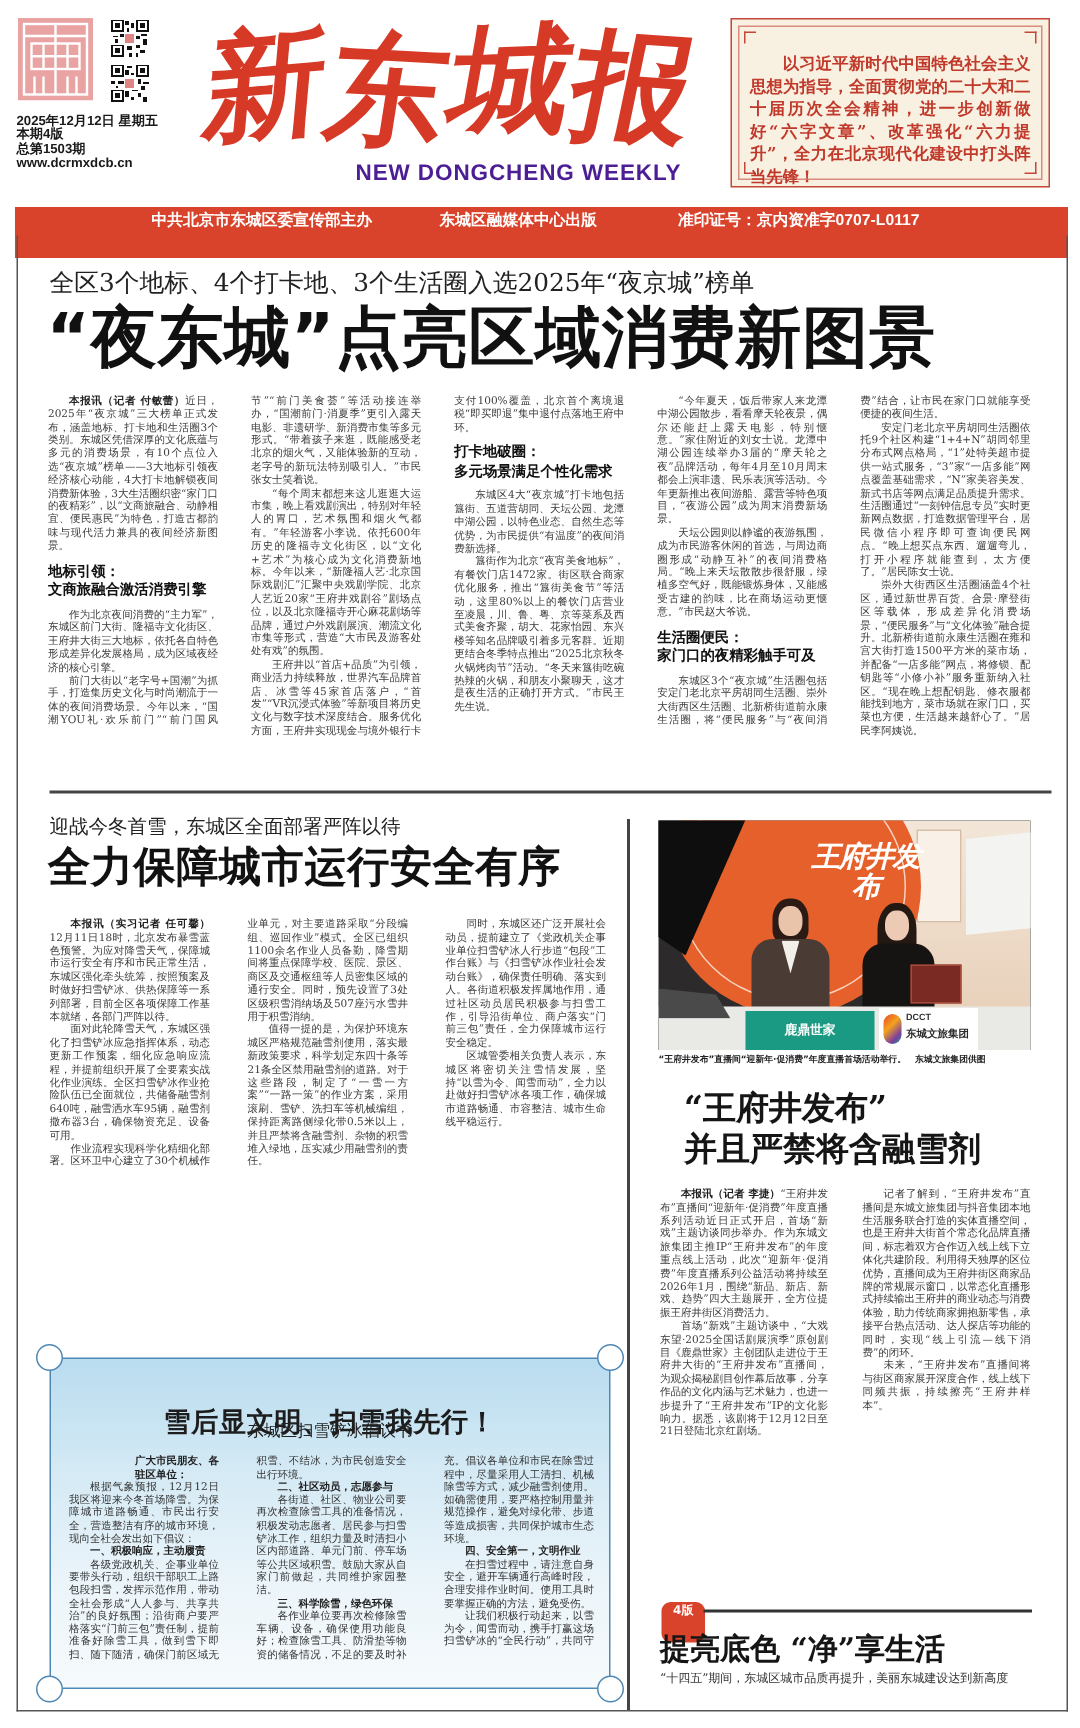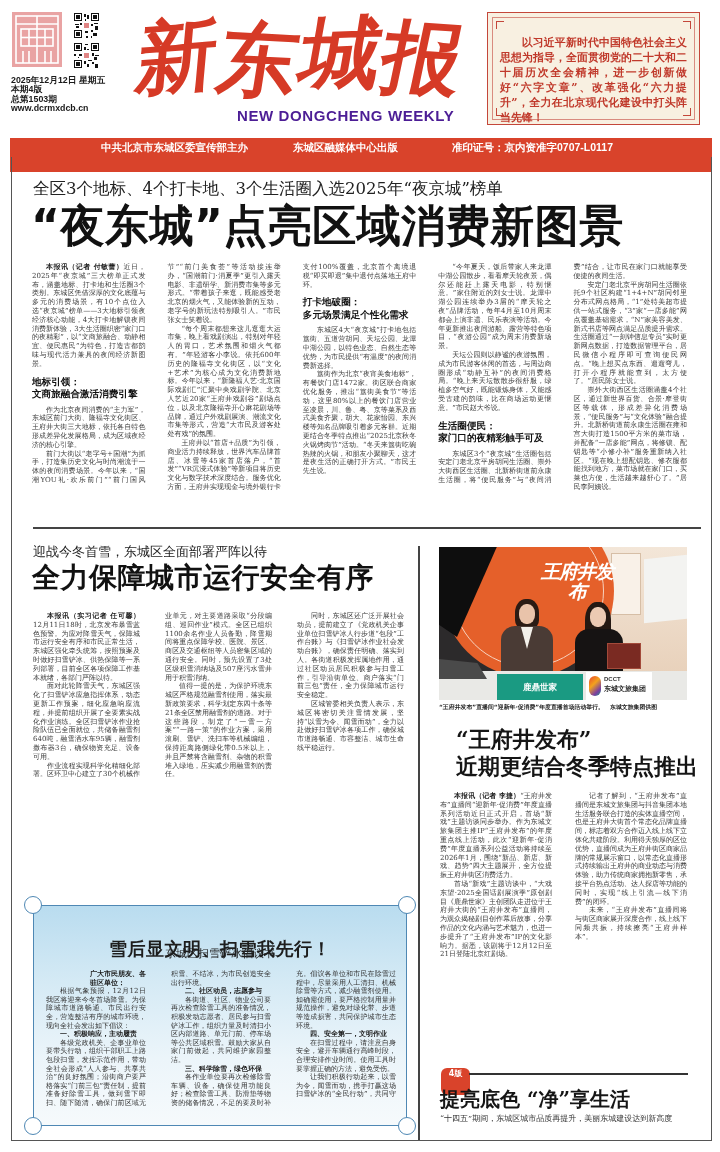--- a/index.html
+++ b/index.html
@@ -299,21 +299,21 @@
     <div class="ph-brandname">东城文旅集团</div>
   </div>
 </div>
 
 <div id="caption" class="a">
   <span>“王府井发布”直播间“迎新年·促消费”年度直播首场活动举行。</span><span class="credit">东城文旅集团供图</span>
 </div>
 
 <div id="wf-head" class="a">
   <div>“王府井发布”</div>
-  <div>近期更结合冬季特点推出</div>
+  <div>并且严禁将含融雪剂</div>
 </div>
 
 <div id="wf-body" class="a body">
   <p><span class="by">本报讯（记者 李捷）</span><span>“王府井发布”直播间“迎新年·促消费”年度直播系列活动近日正式开启，首场“新戏”主题访谈同步举办。作为东城文旅集团主推IP“王府井发布”的年度重点线上活动，此次“迎新年·促消费”年度直播系列公益活动将持续至2026年1月，围绕“新品、新店、新戏、趋势”四大主题展开，全方位提振王府井街区消费活力。</span></p>
   <p>首场“新戏”主题访谈中，“大戏东望·2025全国话剧展演季”原创剧目《鹿鼎世家》主创团队走进位于王府井大街的“王府井发布”直播间，为观众揭秘剧目创作幕后故事，分享作品的文化内涵与艺术魅力，也进一步提升了“王府井发布”IP的文化影响力。据悉，该剧将于12月12日至21日登陆北京红剧场。</p>
   <p>记者了解到，“王府井发布”直播间是东城文旅集团与抖音集团本地生活服务联合打造的实体直播空间，也是王府井大街首个常态化品牌直播间，标志着双方合作迈入线上线下立体化共建阶段。利用得天独厚的区位优势，直播间成为王府井街区商家品牌的常规展示窗口，以常态化直播形式持续输出王府井的商业动态与消费体验，助力传统商家拥抱新零售，承接平台热点活动、达人探店等功能的同时，实现“线上引流—线下消费”的闭环。</p>
   <p>未来，“王府井发布”直播间将与街区商家展开深度合作，线上线下同频共振，持续擦亮“王府井样本”。</p>
 </div>
 
 <div id="badge" class="a">4版</div>

